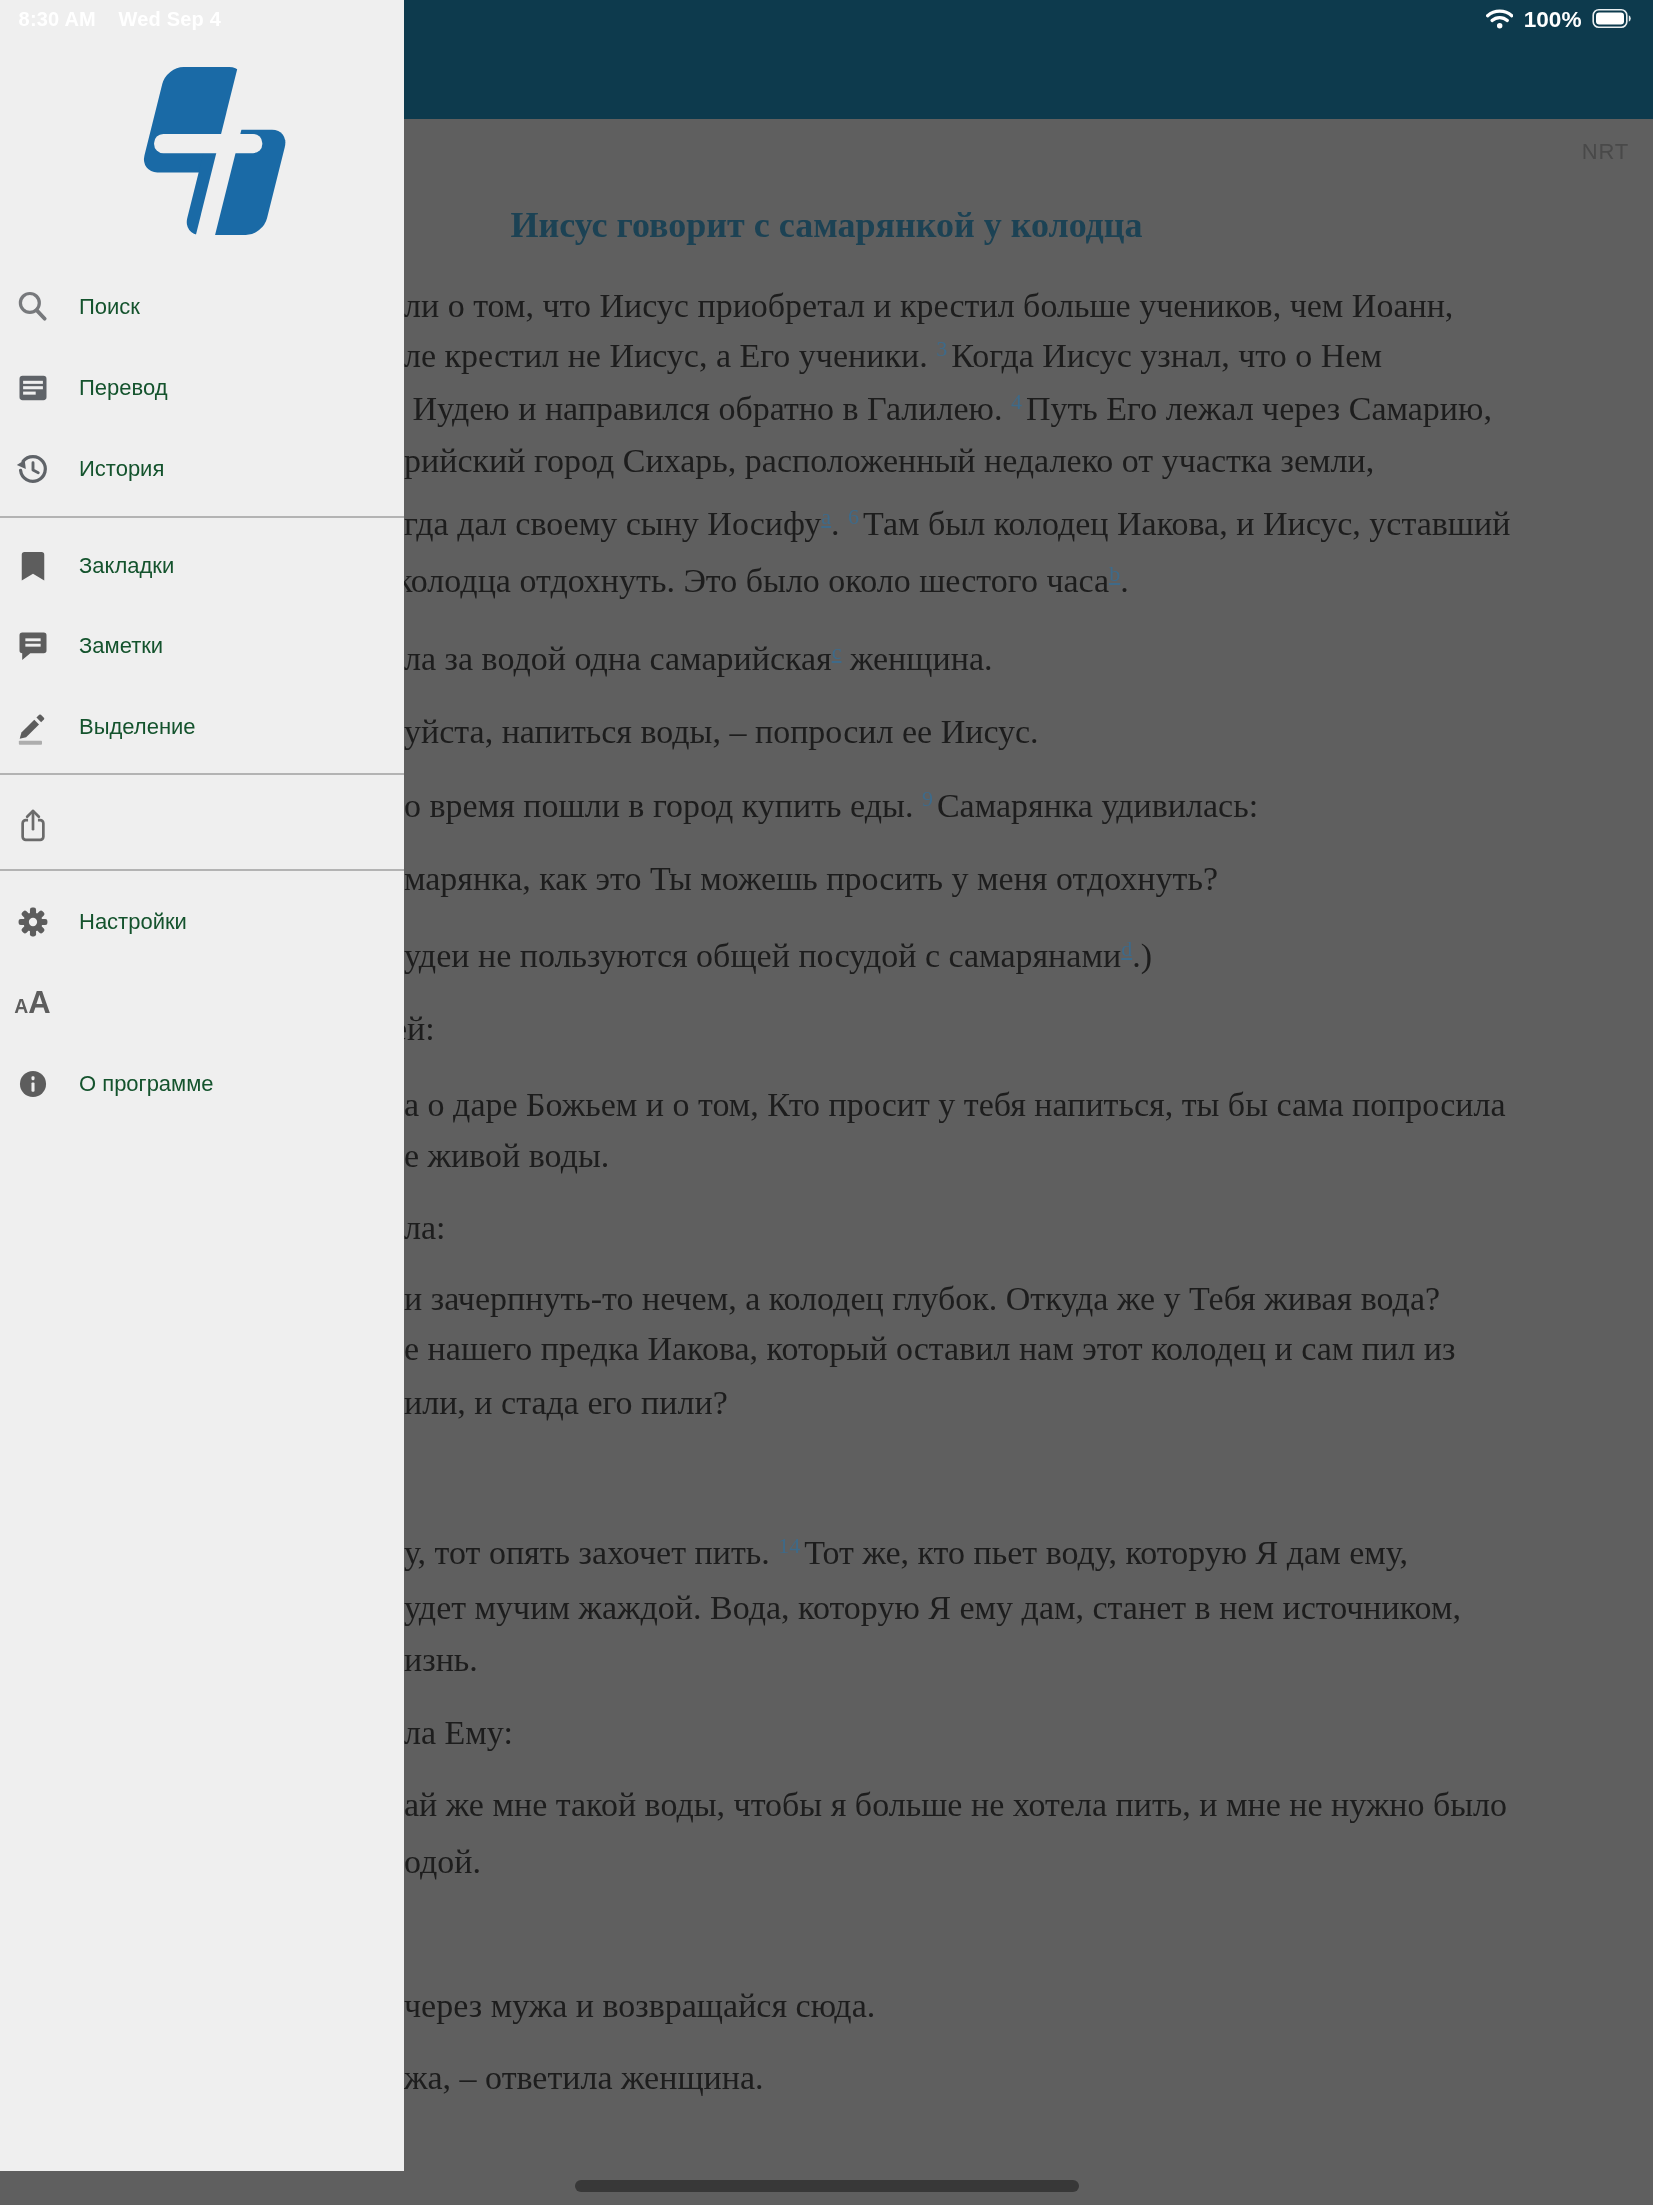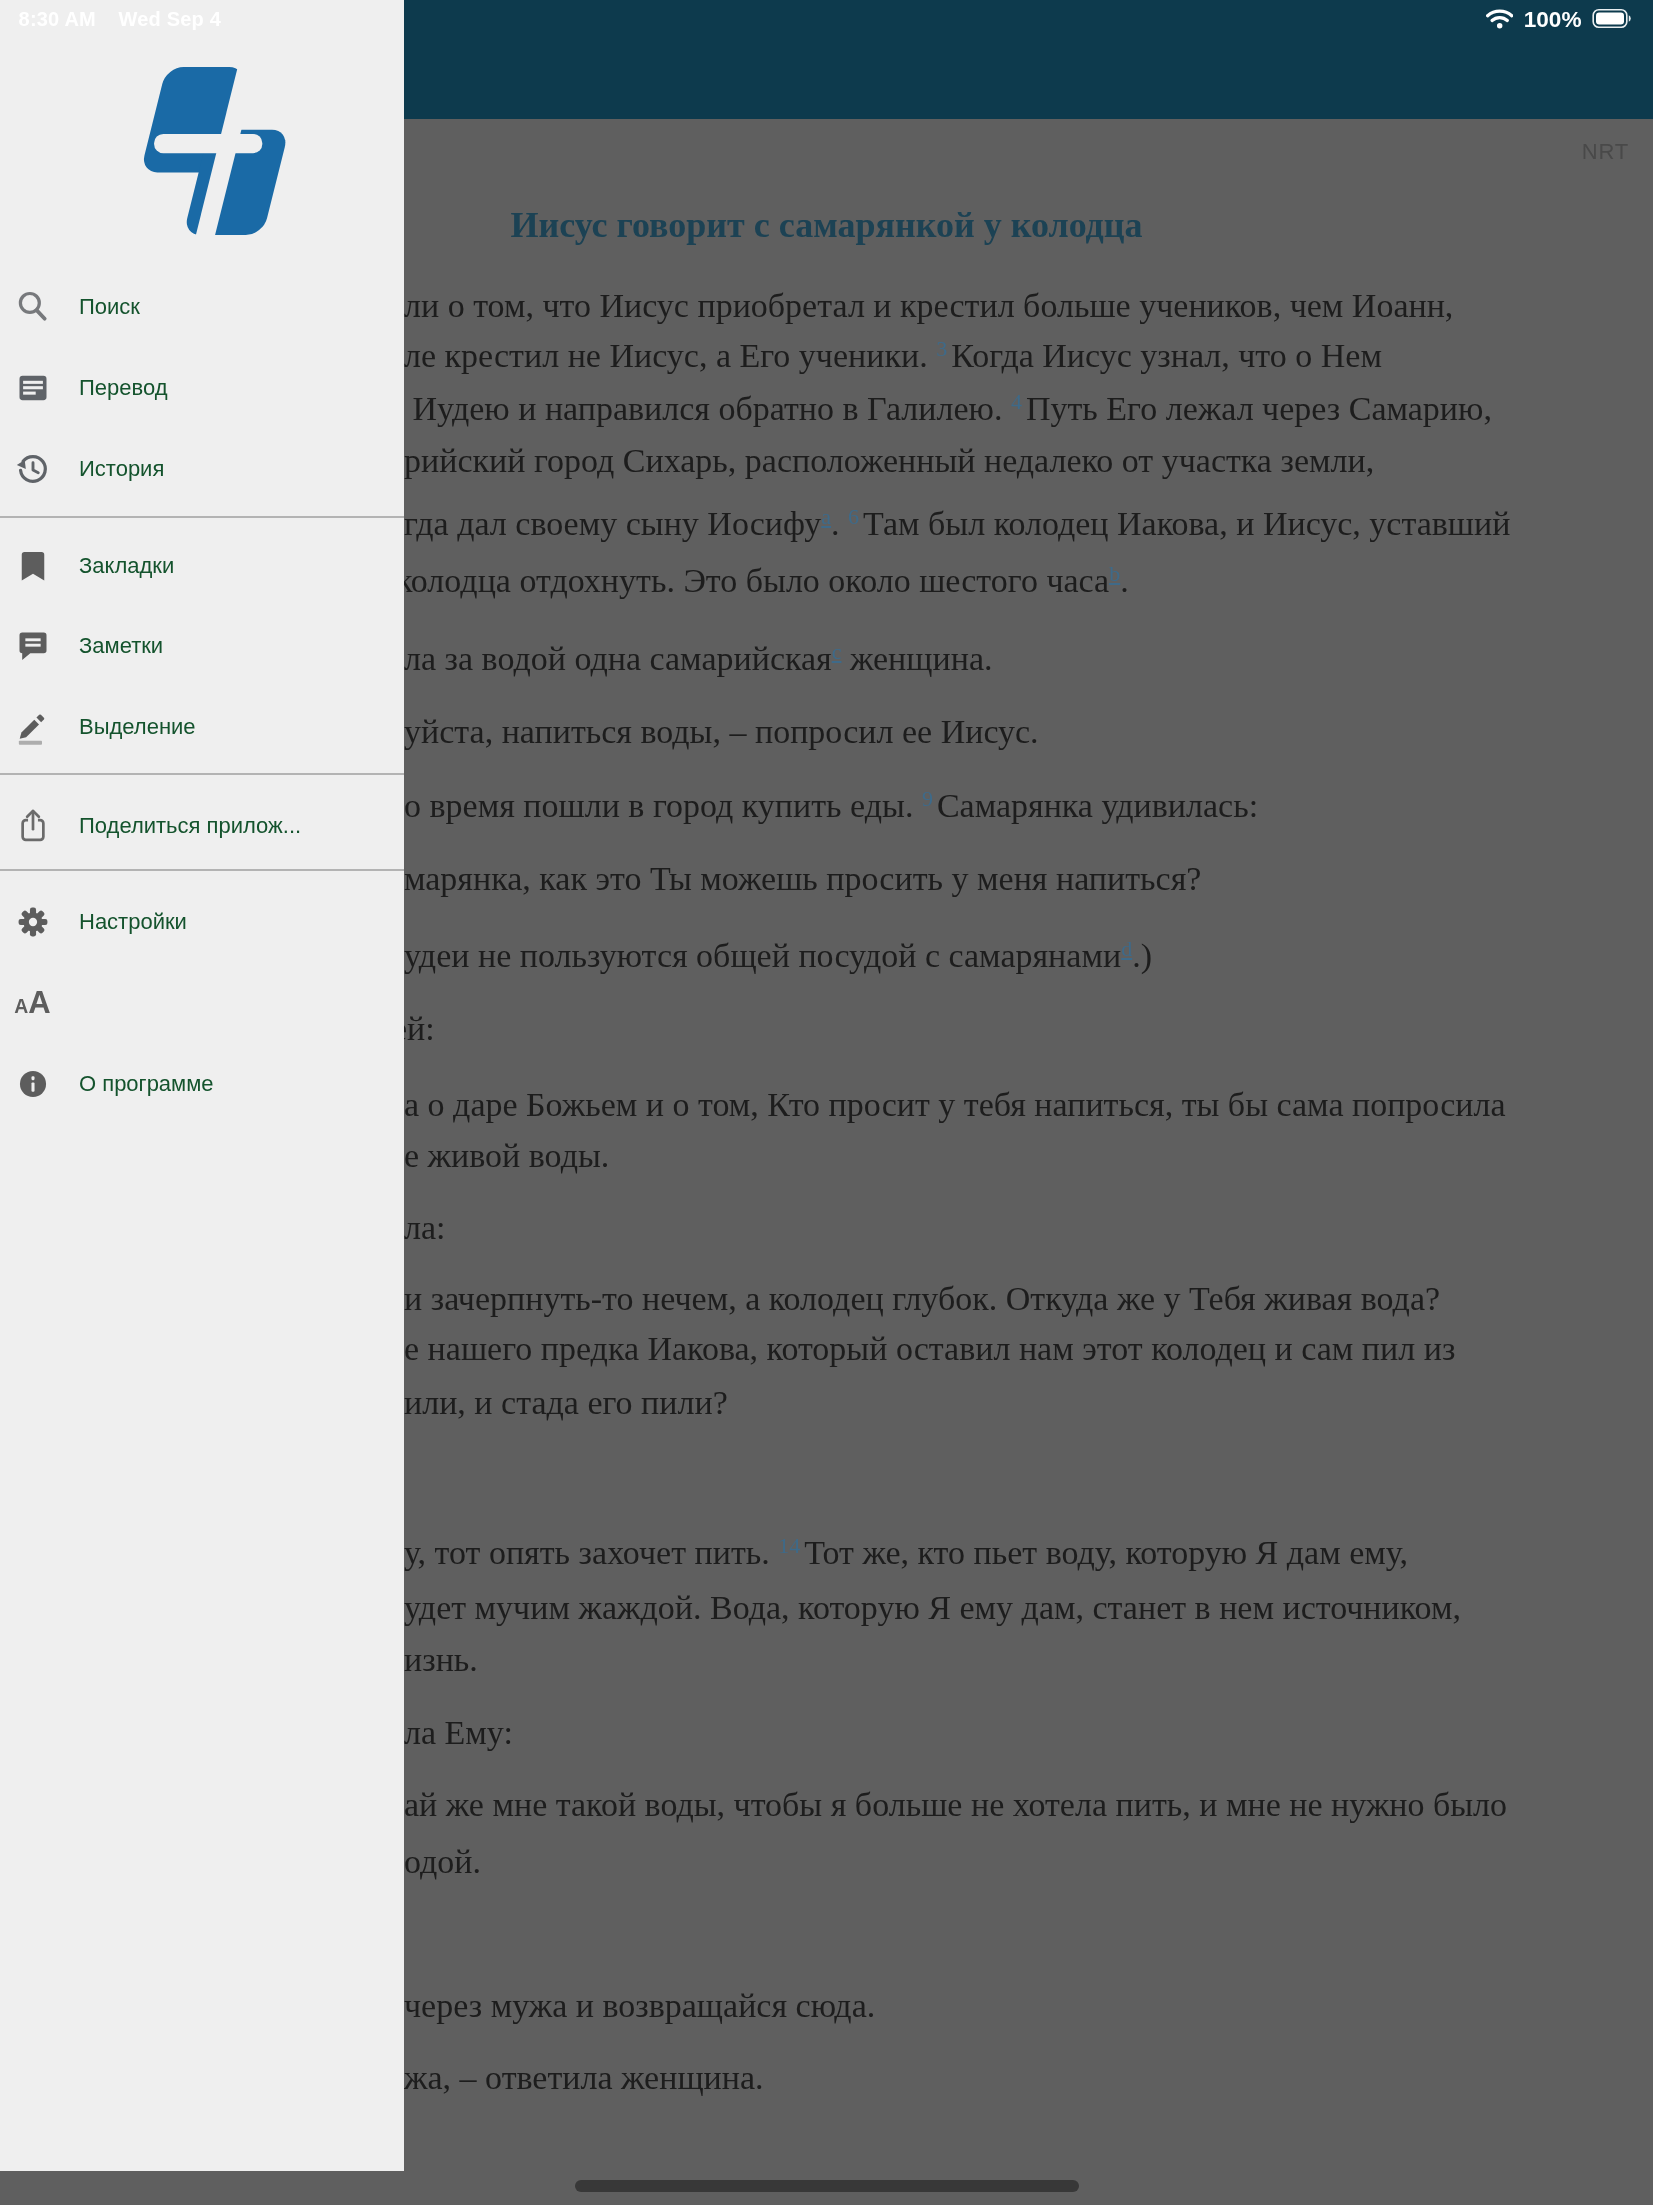--- a/index.html
+++ b/index.html
@@ -50,21 +50,21 @@
     <div id="bodytext">
         <div class="bline" style="top: 287px;"><span>ли о том, что Иисус приобретал и крестил больше учеников, чем Иоанн,</span></div>
         <div class="bline" style="top: 337px;"><span>ле крестил не Иисус, а Его ученики. </span><span class="v">3</span><span>Когда Иисус узнал, что о Нем</span></div>
         <div class="bline" style="top: 390px;"><span> Иудею и направился обратно в Галилею. </span><span class="v">4</span><span>Путь Его лежал через Самарию,</span></div>
         <div class="bline" style="top: 442px;"><span>рийский город Сихарь, расположенный недалеко от участка земли,</span></div>
         <div class="bline" style="top: 505px;"><span>гда дал своему сыну Иосифу</span><span class="f">a</span><span>. </span><span class="v">6</span><span>Там был колодец Иакова, и Иисус, уставший</span></div>
         <div class="bline" style="top: 562px; left: 396px;"><span>колодца отдохнуть. Это было около шестого часа</span><span class="f">b</span><span>.</span></div>
         <div class="bline" style="top: 640px;"><span>ла за водой одна самарийская</span><span class="f">c</span><span> женщина.</span></div>
         <div class="bline" style="top: 713px;"><span>уйста, напиться воды, – попросил ее Иисус.</span></div>
         <div class="bline" style="top: 787px;"><span>о время пошли в город купить еды. </span><span class="v">9</span><span>Самарянка удивилась:</span></div>
-        <div class="bline" style="top: 860px;"><span>марянка, как это Ты можешь просить у меня напиться?</span></div>
+        <div class="bline" style="top: 860px;"><span>марянка, как это Ты можешь просить у меня отдохнуть?</span></div>
         <div class="bline" style="top: 937px;"><span>удеи не пользуются общей посудой с самарянами</span><span class="f">d</span><span>.)</span></div>
         <div class="bline" style="top: 1010px; left: 392px;"><span>ей:</span></div>
         <div class="bline" style="top: 1086px;"><span>а о даре Божьем и о том, Кто просит у тебя напиться, ты бы сама попросила</span></div>
         <div class="bline" style="top: 1137px;"><span>е живой воды.</span></div>
         <div class="bline" style="top: 1209px;"><span>ла:</span></div>
         <div class="bline" style="top: 1280px;"><span>и зачерпнуть-то нечем, а колодец глубок. Откуда же у Тебя живая вода?</span></div>
         <div class="bline" style="top: 1330px;"><span>е нашего предка Иакова, который оставил нам этот колодец и сам пил из</span></div>
         <div class="bline" style="top: 1384px;"><span>или, и стада его пили?</span></div>
         <div class="bline" style="top: 1534px;"><span>у, тот опять захочет пить. </span><span class="v">14</span><span>Тот же, кто пьет воду, которую Я дам ему,</span></div>
         <div class="bline" style="top: 1589px;"><span>удет мучим жаждой. Вода, которую Я ему дам, станет в нем источником,</span></div>
@@ -172,21 +172,20 @@
           <span class="mlabel">Выделение</span>
         </div>
         <div class="mitem" style="top: 785px;">
           <span class="micon">
             <svg viewBox="0 0 40 40" fill="none" stroke="#6b6b6b" stroke-width="3">
               <path d="M14.5 13.5 H12 a3.5 3.5 0 0 0 -3.5 3.5 v15 a3.5 3.5 0 0 0 3.5 3.5 h16 a3.5 3.5 0 0 0 3.5 -3.5 v-15 a3.5 3.5 0 0 0 -3.5 -3.5 h-2.5"></path>
               <path d="M20 3.5 V 23.5" stroke-linecap="round"></path>
               <path d="M13.5 9.8 L20 3.2 l6.5 6.6" stroke-linecap="round" stroke-linejoin="round"></path>
             </svg>
           </span>
-          <span class="mlabel">Поделиться прилож...</span>
         </div>
         <div class="mitem" style="top: 881px;">
           <span class="micon">
             <svg viewBox="0 0 40 40">
               <g fill="#5d5d5d">
                 <rect x="16.6" y="4" width="6.8" height="32" rx="2.4"></rect>
                 <rect x="16.6" y="4" width="6.8" height="32" rx="2.4" transform="rotate(45 20 20)"></rect>
                 <rect x="16.6" y="4" width="6.8" height="32" rx="2.4" transform="rotate(90 20 20)"></rect>
                 <rect x="16.6" y="4" width="6.8" height="32" rx="2.4" transform="rotate(135 20 20)"></rect>
                 <circle cx="20" cy="20" r="10.6"></circle>

